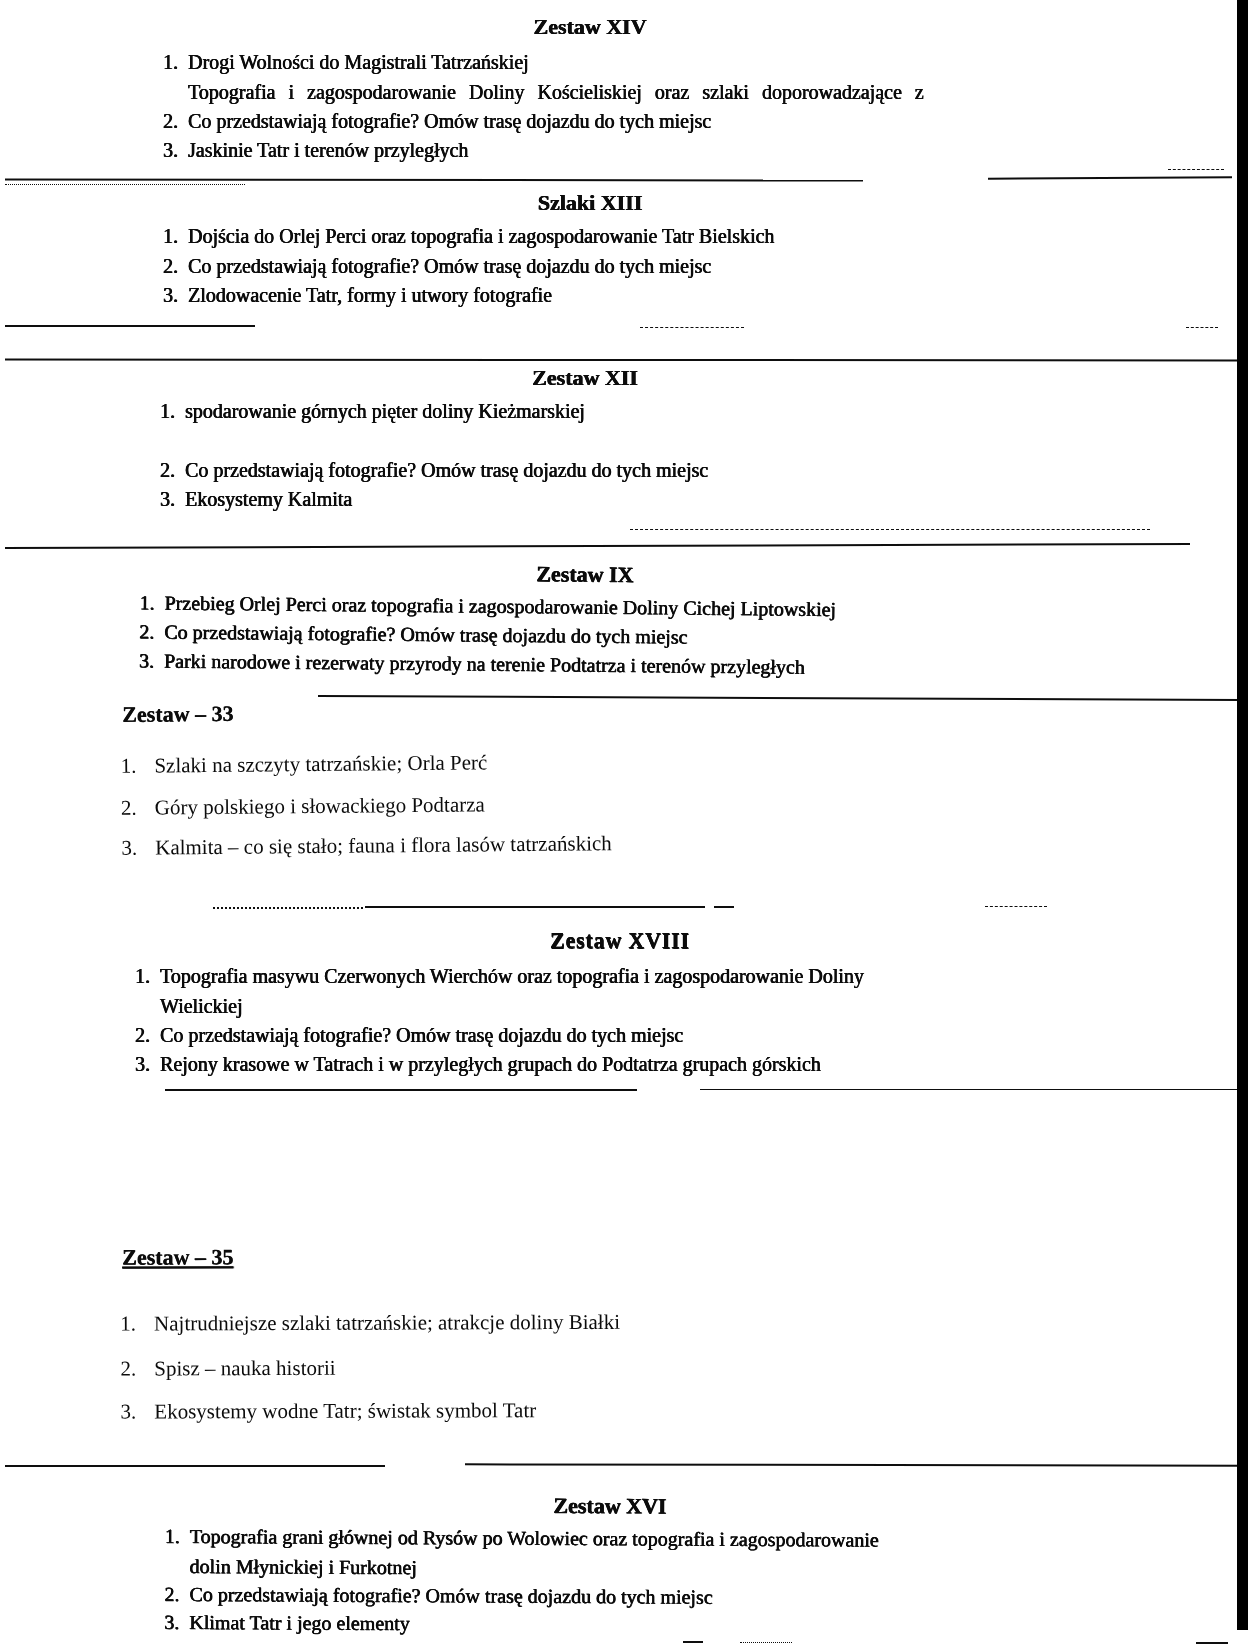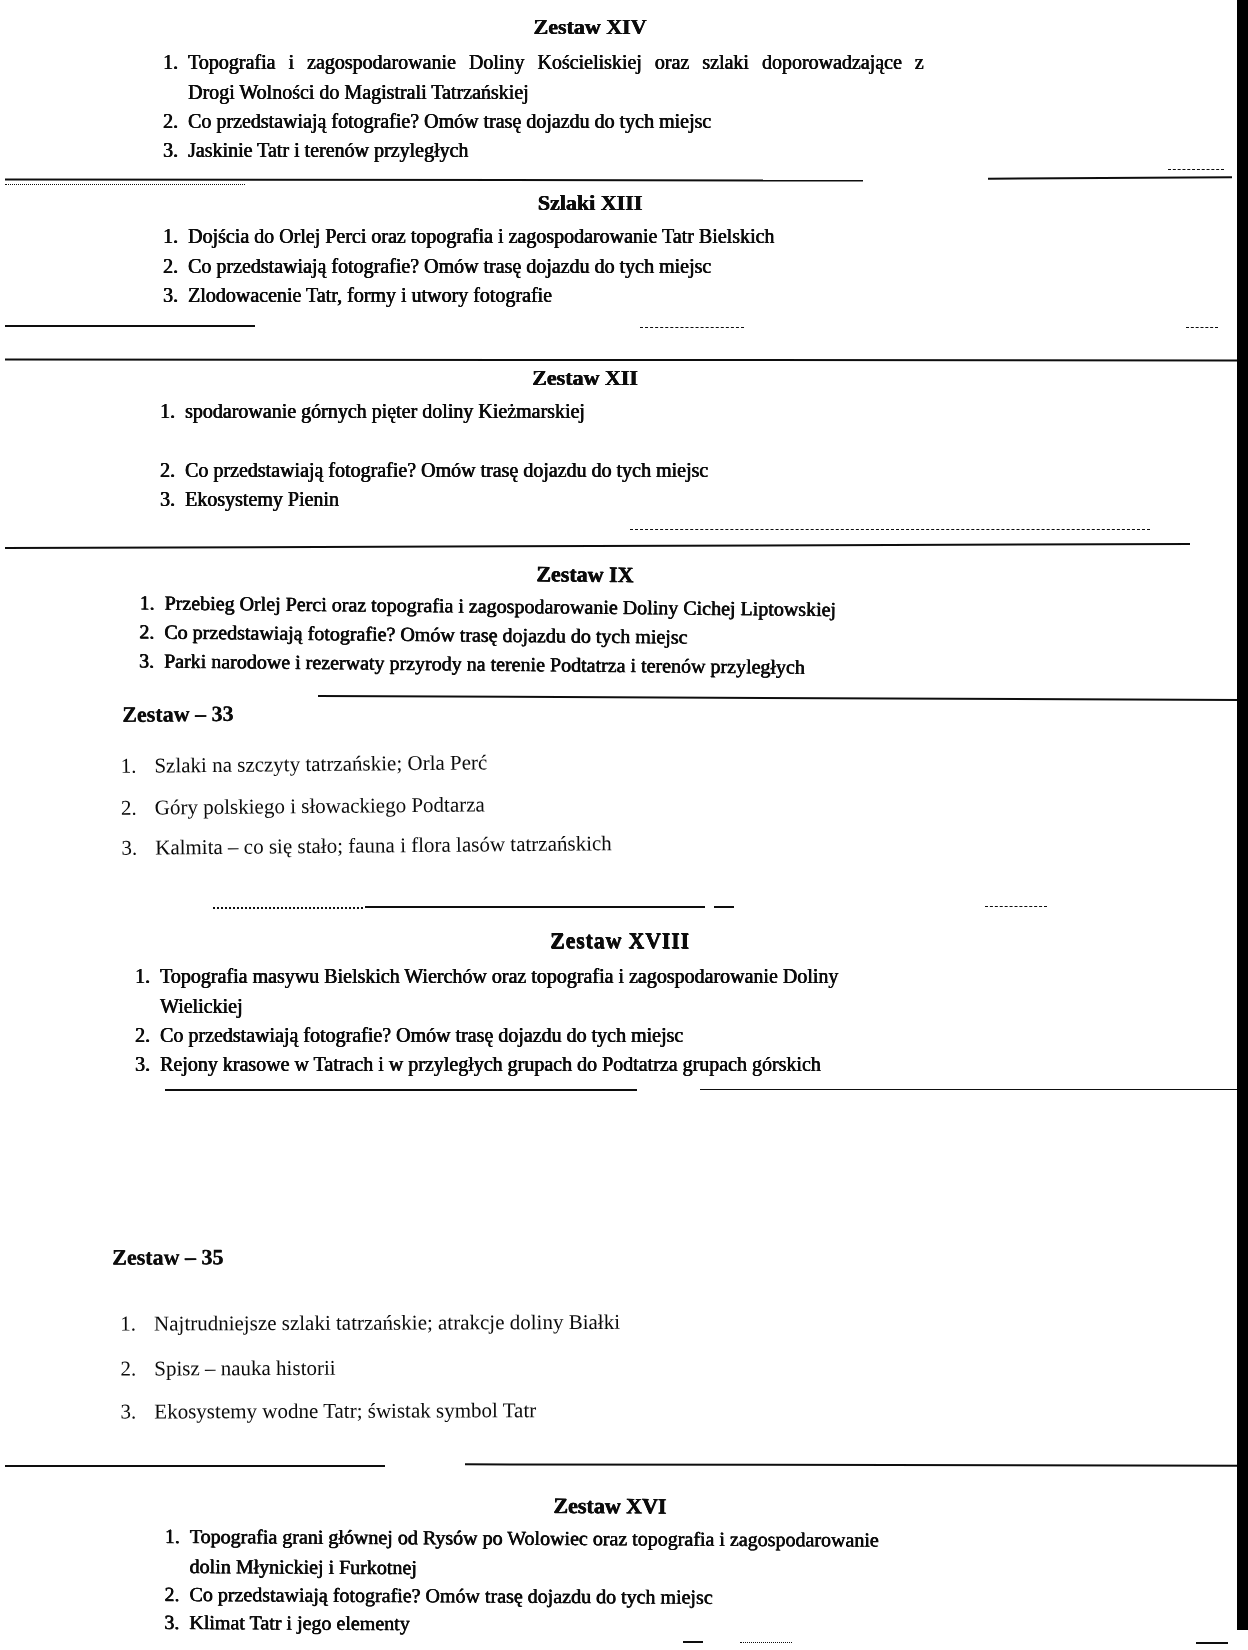--- a/index.html
+++ b/index.html
@@ -46,22 +46,22 @@
 </head>
 <body>
 
 <div id="page">
 
   <div class="section rough" style="top:14px;">
     <div class="sec-title" style="width:1180px;">Zestaw XIV</div>
     <div class="row" style="left:163px;top:33px;">
       <div class="marker">1.</div>
       <div class="lines">
+        <div class="line">Drogi Wolności do Magistrali Tatrzańskiej</div>
         <div class="line justified">Topografia i zagospodarowanie Doliny Kościeliskiej oraz szlaki doporowadzające z</div>
-        <div class="line">Drogi Wolności do Magistrali Tatrzańskiej</div>
       </div>
     </div>
     <div class="row" style="left:163px;top:92px;">
       <div class="marker">2.</div>
       <div class="lines">
           <div class="line">Co przedstawiają fotografie? Omów trasę dojazdu do tych miejsc</div>
         </div>
     </div>
     <div class="row" style="left:163px;top:121px;">
       <div class="marker">3.</div>
@@ -114,21 +114,21 @@
     </div>
     <div class="row" style="left:160px;top:90px;">
       <div class="marker">2.</div>
       <div class="lines">
           <div class="line">Co przedstawiają fotografie? Omów trasę dojazdu do tych miejsc</div>
         </div>
     </div>
     <div class="row" style="left:160px;top:119px;">
       <div class="marker">3.</div>
       <div class="lines">
-          <div class="line">Ekosystemy Pienin</div>
+          <div class="line">Ekosystemy Kalmita</div>
         </div>
     </div>
   </div>
 
   <div class="sep dashed thin" style="left:630px;top:529px;width:520px;"></div>
   <div class="sep" style="left:5px;top:545px;width:1185px;transform:rotate(-0.2deg);"></div>
 
   <div class="section rough" style="top:556px;transform:rotate(0.55deg);transform-origin:0 0;">
     <div class="sec-title" style="width:1170px;">Zestaw IX</div>
     <div class="row" style="left:140px;top:30px;">
@@ -178,21 +178,21 @@
   <div class="sep dotted" style="left:213px;top:907px;width:150px;"></div>
   <div class="sep" style="left:365px;top:906px;width:340px;"></div>
   <div class="sep" style="left:714px;top:906px;width:20px;"></div>
   <div class="sep dashed thin" style="left:985px;top:906px;width:62px;"></div>
 
   <div class="section rough" style="top:928px;">
     <div class="sec-title smear" style="width:1240px;">Zestaw XVIII</div>
     <div class="row" style="left:135px;top:33px;">
       <div class="marker">1.</div>
       <div class="lines">
-        <div class="line">Topografia masywu Bielskich Wierchów oraz topografia i zagospodarowanie Doliny</div>
+        <div class="line">Topografia masywu Czerwonych Wierchów oraz topografia i zagospodarowanie Doliny</div>
         <div class="line">Wielickiej</div>
       </div>
     </div>
     <div class="row" style="left:135px;top:92px;">
       <div class="marker">2.</div>
       <div class="lines">
           <div class="line">Co przedstawiają fotografie? Omów trasę dojazdu do tych miejsc</div>
         </div>
     </div>
     <div class="row" style="left:135px;top:121px;">
@@ -200,21 +200,21 @@
       <div class="lines">
           <div class="line">Rejony krasowe w Tatrach  i w przyległych grupach do Podtatrza grupach górskich</div>
         </div>
     </div>
   </div>
 
   <div class="sep" style="left:165px;top:1089px;width:472px;"></div>
   <div class="sep thin" style="left:700px;top:1089px;width:540px;"></div>
 
   <div class="section typed" style="top:1240px;transform:rotate(-0.2deg);transform-origin:0 0;">
-    <div class="typed-header" style="left:112px;top:5px;">Zestaw – 35</div>
+    <div class="typed-header" style="left:122px;top:5px;text-decoration:underline;">Zestaw – 35</div>
     <div class="row" style="left:120px;top:68px;">
       <div class="marker">1.</div>
       <div class="lines">
           <div class="line">Najtrudniejsze szlaki tatrzańskie; atrakcje doliny Białki</div>
         </div>
     </div>
     <div class="row" style="left:120px;top:113px;">
       <div class="marker">2.</div>
       <div class="lines">
           <div class="line">Spisz – nauka historii</div>

